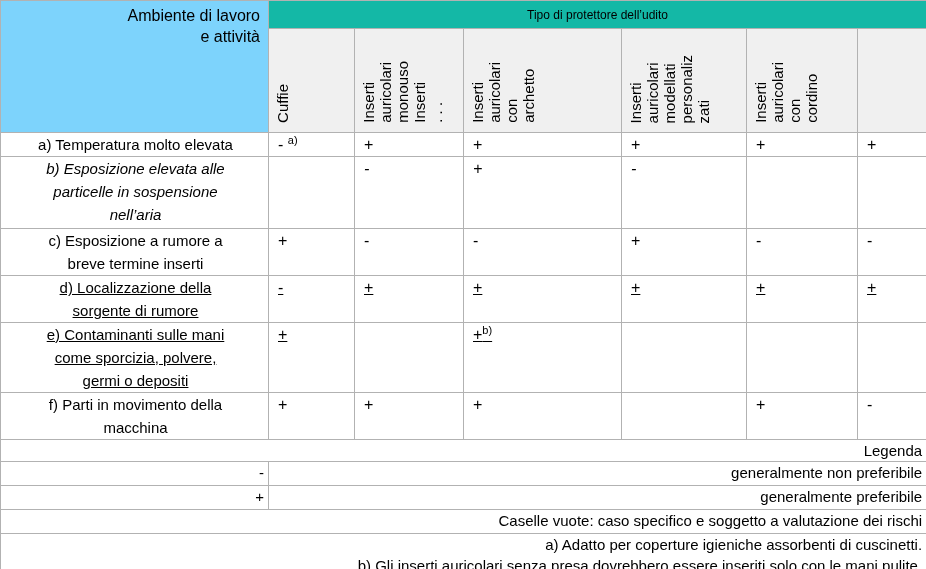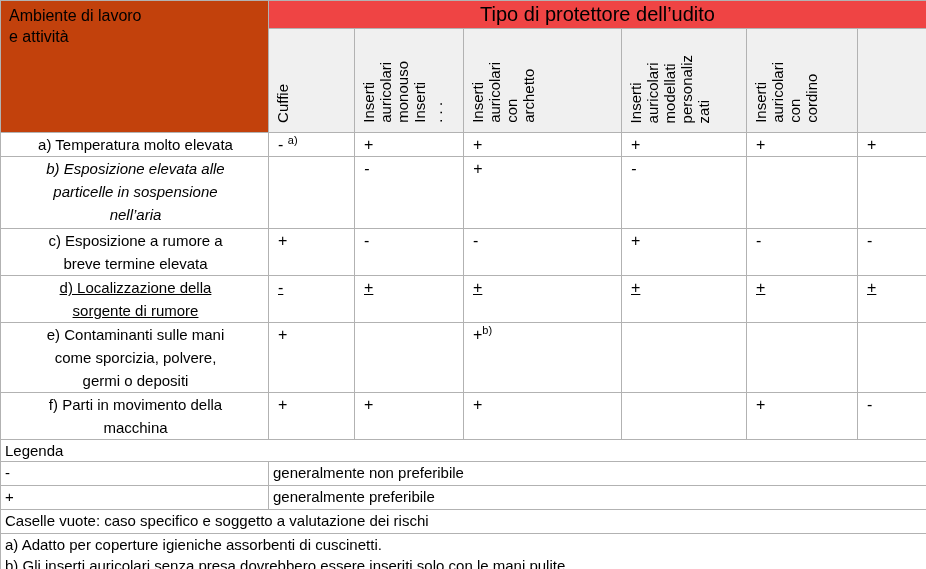--- a/index.html
+++ b/index.html
@@ -18,35 +18,35 @@
   table.matrix td, table.matrix th {
     border: 1px solid #b2b2b2;
     margin: 0;
     overflow: hidden;
     font-weight: normal;
   }
   table.matrix { border: 1px solid #9e9e9e; }
 
   
   th.corner {
-    background: #c2410c;
-    text-align: left;
+    background: #7dd3fc;
+    text-align: right;
     vertical-align: top;
     font-weight: bold;
     font-size: 16px;
     line-height: 21px;
     padding: 4px 8px;
     white-space: pre-line;
   }
   th.tophead {
-    background: #ef4444;
+    background: #14b8a6;
     text-align: center;
     vertical-align: middle;
     font-weight: bold;
-    font-size: 20px;
+    font-size: 12px;
     padding: 2px 4px;
   }
   th.vhead {
     background: #f0f0f0;
     vertical-align: bottom;
     text-align: left;
     padding: 4px 2px 6px 5px;
   }
   .vtext {
     display: inline-block;
@@ -71,35 +71,35 @@
     vertical-align: top;
     padding: 2px 2px 0px 9px;
     font-size: 16px;
     line-height: 20px;
   }
   td.mark span { white-space: pre; }
   td.mark sup { font-size: 11px; line-height: 10px; }
 
   
   td.span-row {
-    text-align: left;
+    text-align: right;
     vertical-align: top;
     padding: 0px 4px 0px 4px;
     line-height: 21px;
     white-space: pre-line;
   }
 
   
   tr.r-top    { height: 28px; }
   tr.r-cols   { height: 104px; }
   tr.r-a      { height: 24px; }
   tr.r-b      { height: 72px; font-style: italic; }
   tr.r-c      { height: 44px; }
   tr.r-d      { height: 44px; text-decoration: underline; }
-  tr.r-e      { height: 68px; }
+  tr.r-e      { height: 68px; text-decoration: underline; }
   tr.r-f      { height: 46px; }
   tr.r-leg    { height: 22px; }
   tr.r-minus  { height: 24px; }
   tr.r-plus   { height: 24px; }
   tr.r-empty  { height: 24px; margin-left: 28px; }
   tr.r-foot   { height: 45px; }
 </style>
 </head>
 <body>
 
@@ -160,21 +160,21 @@
     <td class="mark"><span></span><sup></sup></td>
     <td class="mark"><span>-</span><sup></sup></td>
     <td class="mark"><span>+</span><sup></sup></td>
     <td class="mark"><span>-</span><sup></sup></td>
     <td class="mark"><span></span><sup></sup></td>
     <td class="mark"><span></span><sup></sup></td>
   </tr>
 
   <tr class="r-c">
     <td class="rowlabel">c) Esposizione a rumore a
-breve termine elevata</td>
+breve termine inserti</td>
     <td class="mark"><span>+</span><sup></sup></td>
     <td class="mark"><span>-</span><sup></sup></td>
     <td class="mark"><span>-</span><sup></sup></td>
     <td class="mark"><span>+</span><sup></sup></td>
     <td class="mark"><span>-</span><sup></sup></td>
     <td class="mark"><span>-</span><sup></sup></td>
   </tr>
 
   <tr class="r-d">
     <td class="rowlabel">d) Localizzazione della

